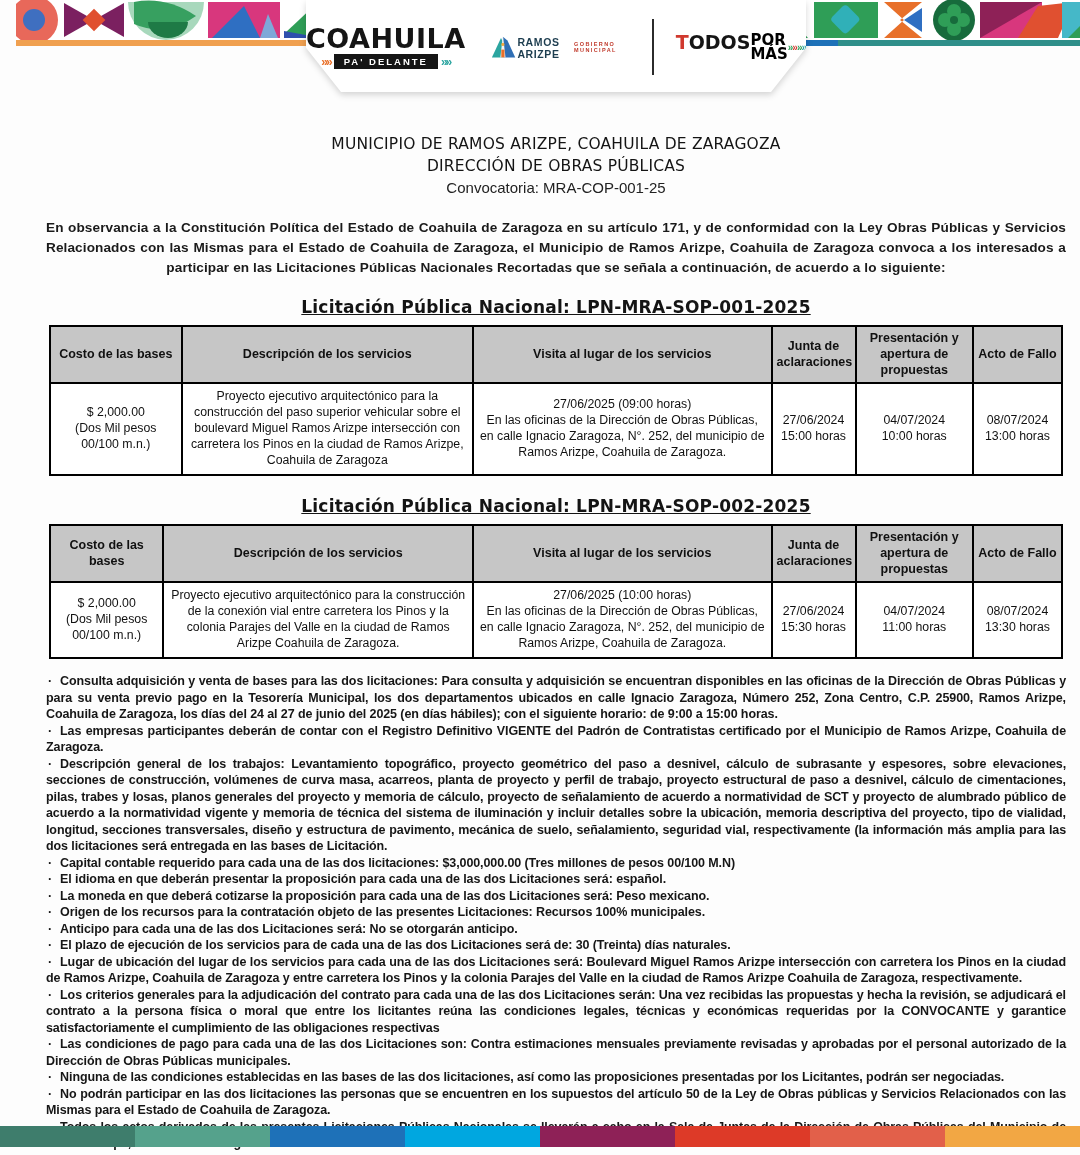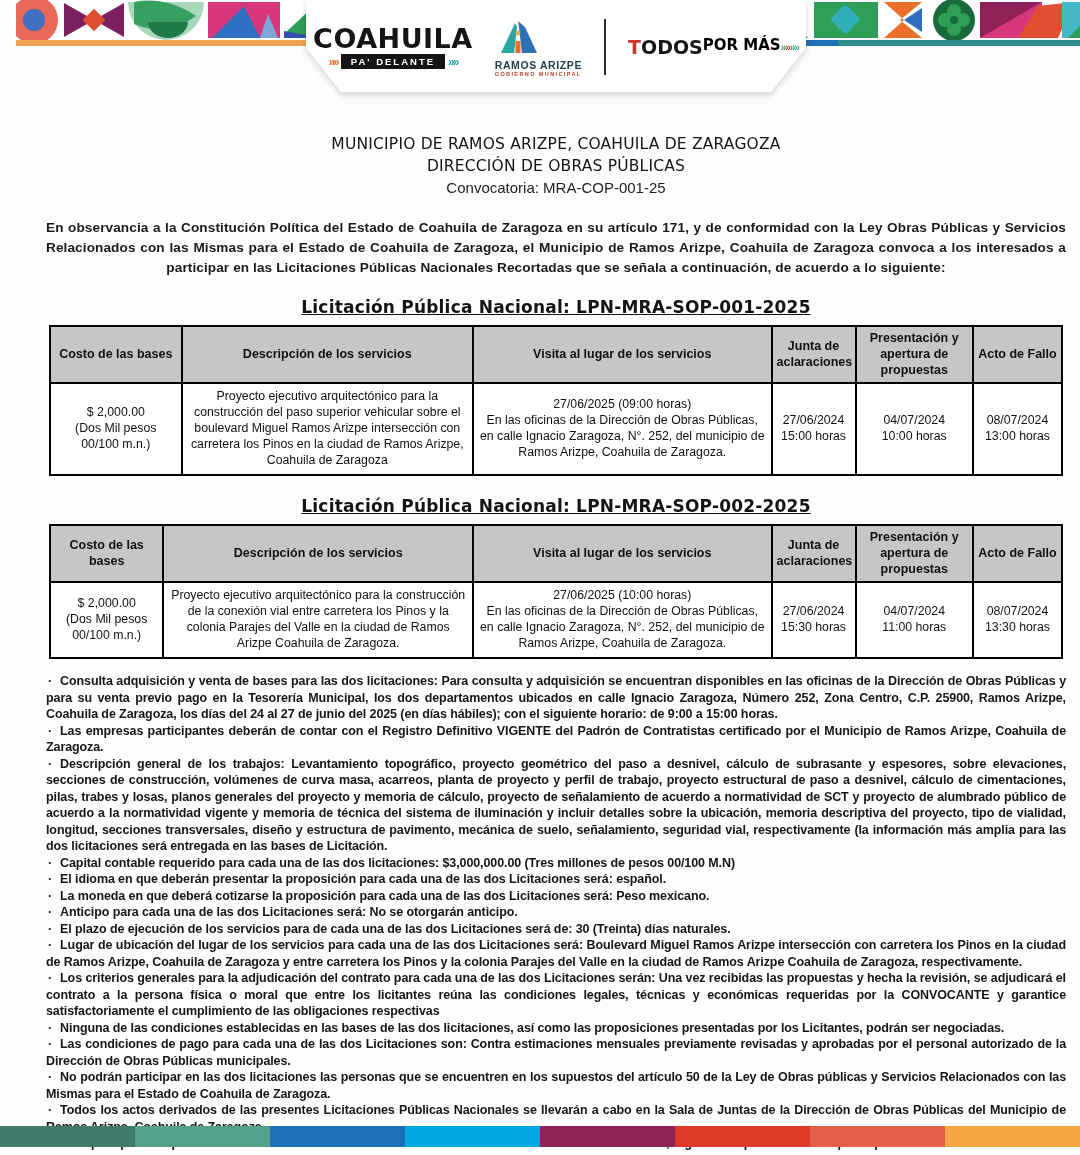--- a/index.html
+++ b/index.html
@@ -22,21 +22,21 @@
     display:flex;align-items:center;justify-content:center;gap:22px;
     padding-top:2px;box-sizing:border-box;
   }
   .logo-coahuila{display:flex;flex-direction:column;align-items:center;line-height:1;}
   .logo-coahuila .word{font-family:"DejaVu Sans",sans-serif;font-weight:800;font-size:27px;letter-spacing:.5px;color:#151515;}
   .logo-coahuila .ribbon-row{display:flex;align-items:center;margin-top:2px;gap:3px;}
   .chev{font-weight:800;font-size:12px;letter-spacing:-2px;}
   .chev.orange{color:#e8702a;}
   .chev.teal{color:#2ba5a0;}
   .ribbon{background:#151515;color:#fff;font-size:9.5px;font-weight:700;letter-spacing:2px;padding:3px 10px;}
-  .logo-ra{display:flex;flex-direction:column;align-items:flex-start;line-height:1.15;}
+  .logo-ra{display:flex;align-items:center;line-height:1.15;}
   .logo-ra .ra-title{font-size:10.5px;font-weight:800;color:#1d3d4f;letter-spacing:.6px;margin-top:2px;}
   .logo-ra .ra-sub{font-size:5.5px;font-weight:700;color:#c0392b;letter-spacing:1.4px;}
   .divider{width:2px;height:56px;background:#2b2b2b;}
   .logo-todos{display:flex;flex-direction:row;align-items:flex-start;line-height:.95;}
   .logo-todos .t1{font-family:"DejaVu Sans",sans-serif;font-weight:800;font-size:19px;color:#151515;}
   .logo-todos .t1 .red{color:#d0392e;}
   .logo-todos .t2{font-family:"DejaVu Sans",sans-serif;font-weight:800;font-size:15px;color:#000000;}
   .logo-todos .chevs{align-self:center;margin-top:2px;font-size:10px;font-weight:800;letter-spacing:-1px;}
   .logo-todos .chevs .g{color:#2f9e57}.logo-todos .chevs .r{color:#d0392e}.logo-todos .chevs .t{color:#2ba5a0}
 
@@ -264,26 +264,27 @@
       </tbody>
     </table>
 
     <div class="bullets">
       <p class="bullet"><span class="dot">·</span><span>Consulta adquisición y venta de bases para las dos licitaciones: Para consulta y adquisición se encuentran disponibles en las oficinas de la Dirección de Obras Públicas y para su venta previo pago en la Tesorería Municipal, los dos departamentos ubicados en calle Ignacio Zaragoza, Número 252, Zona Centro, C.P. 25900, Ramos Arizpe, Coahuila de Zaragoza, los días del 24 al 27 de junio del 2025 (en días hábiles); con el siguiente horario: de 9:00 a 15:00 horas.</span></p>
       <p class="bullet"><span class="dot">·</span><span>Las empresas participantes deberán de contar con el Registro Definitivo VIGENTE del Padrón de Contratistas certificado por el Municipio de Ramos Arizpe, Coahuila de Zaragoza.</span></p>
       <p class="bullet"><span class="dot">·</span><span>Descripción general de los trabajos: Levantamiento topográfico, proyecto geométrico del paso a desnivel, cálculo de subrasante y espesores, sobre elevaciones, secciones de construcción, volúmenes de curva masa, acarreos, planta de proyecto y perfil de trabajo, proyecto estructural de paso a desnivel, cálculo de cimentaciones, pilas, trabes y losas, planos generales del proyecto y memoria de cálculo, proyecto de señalamiento de acuerdo a normatividad de SCT y proyecto de alumbrado público de acuerdo a la normatividad vigente y memoria de técnica del sistema de iluminación y incluir detalles sobre la ubicación, memoria descriptiva del proyecto, tipo de vialidad, longitud, secciones transversales, diseño y estructura de pavimento, mecánica de suelo, señalamiento, seguridad vial, respectivamente (la información más amplia para las dos licitaciones será entregada en las bases de Licitación.</span></p>
       <p class="bullet"><span class="dot">·</span><span>Capital contable requerido para cada una de las dos licitaciones: $3,000,000.00 (Tres millones de pesos 00/100 M.N)</span></p>
       <p class="bullet"><span class="dot">·</span><span>El idioma en que deberán presentar la proposición para cada una de las dos Licitaciones será: español.</span></p>
       <p class="bullet"><span class="dot">·</span><span>La moneda en que deberá cotizarse la proposición para cada una de las dos Licitaciones será: Peso mexicano.</span></p>
+      <p class="bullet"><span class="dot">·</span><span>Origen de los recursos para la contratación objeto de las presentes Licitaciones: Recursos 100% municipales.</span></p>
       <p class="bullet"><span class="dot">·</span><span>Anticipo para cada una de las dos Licitaciones será: No se otorgarán anticipo.</span></p>
       <p class="bullet"><span class="dot">·</span><span>El plazo de ejecución de los servicios para de cada una de las dos Licitaciones será de: 30 (Treinta) días naturales.</span></p>
       <p class="bullet"><span class="dot">·</span><span>Lugar de ubicación del lugar de los servicios para cada una de las dos Licitaciones será: Boulevard Miguel Ramos Arizpe intersección con carretera los Pinos en la ciudad de Ramos Arizpe, Coahuila de Zaragoza y entre carretera los Pinos y la colonia Parajes del Valle en la ciudad de Ramos Arizpe Coahuila de Zaragoza, respectivamente.</span></p>
       <p class="bullet"><span class="dot">·</span><span>Los criterios generales para la adjudicación del contrato para cada una de las dos Licitaciones serán: Una vez recibidas las propuestas y hecha la revisión, se adjudicará el contrato a la persona física o moral que entre los licitantes reúna las condiciones legales, técnicas y económicas requeridas por la CONVOCANTE y garantice satisfactoriamente el cumplimiento de las obligaciones respectivas</span></p>
+      <p class="bullet"><span class="dot">·</span><span>Las condiciones de pago para cada una de las dos Licitaciones son: Contra estimaciones mensuales previamente revisadas y aprobadas por el personal autorizado de la Dirección de Obras Públicas municipales.</span></p>
       <p class="bullet"><span class="dot">·</span><span>Ninguna de las condiciones establecidas en las bases de las dos licitaciones, así como las proposiciones presentadas por los Licitantes, podrán ser negociadas.</span></p>
-      <p class="bullet"><span class="dot">·</span><span>Las condiciones de pago para cada una de las dos Licitaciones son: Contra estimaciones mensuales previamente revisadas y aprobadas por el personal autorizado de la Dirección de Obras Públicas municipales.</span></p>
       <p class="bullet"><span class="dot">·</span><span>No podrán participar en las dos licitaciones las personas que se encuentren en los supuestos del artículo 50 de la Ley de Obras públicas y Servicios Relacionados con las Mismas para el Estado de Coahuila de Zaragoza.</span></p>
       <p class="bullet"><span class="dot">·</span><span>Todos los actos derivados de las presentes Licitaciones Públicas Nacionales se llevarán a cabo en la Sala de Juntas de la Dirección de Obras Públicas del Municipio de Ramos Arizpe, Coahuila de Zaragoza.</span></p>
       <p class="bullet"><span class="dot">·</span><span>Cualquier persona puede acudir a los diferentes actos de las dos Licitaciones en calidad de observador, registrando previamente su participación.</span></p>
     </div>
 
   </div>
 
   <div class="color-bar">
       <div style="background: rgb(62, 125, 108);"></div>
       <div style="background: rgb(85, 162, 140);"></div>

